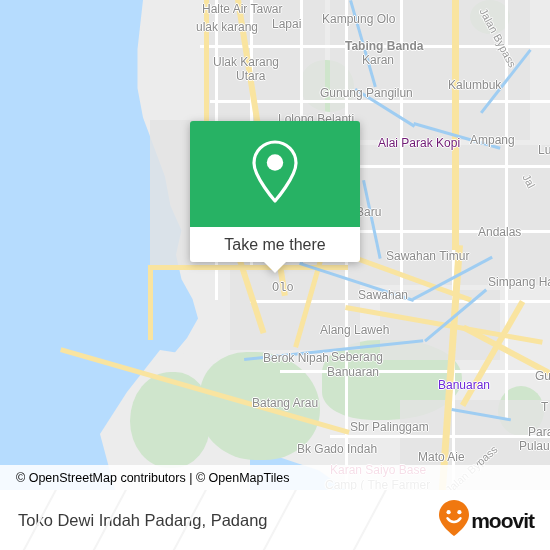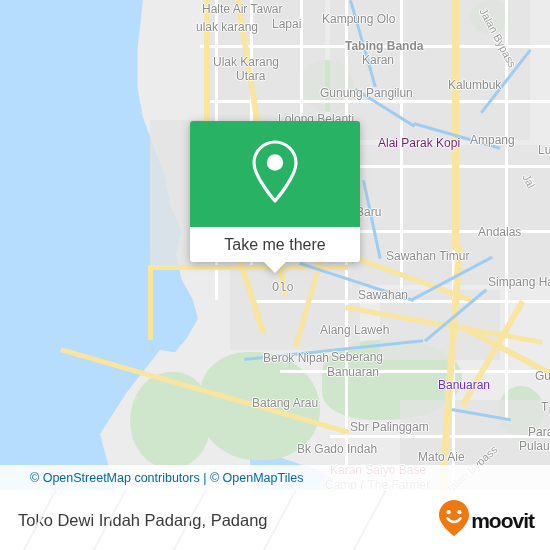--- a/index.html
+++ b/index.html
@@ -123,22 +123,22 @@
 
   
   #attrib {
     position: absolute;
     left: 0; top: 465px;
     width: 550px; height: 25px;
     background: rgba(255,255,255,0.86);
     display: flex; align-items: center;
   }
   #attrib-text {
-    margin-left: 30px;
-    color: #0369a1;
+    margin-left: 16px;
+    color: #000000;
     font-size: 12.5px;
     font-family: "Liberation Sans", sans-serif;
   }
 
   
   #bottombar {
     position: absolute;
     left: 0; top: 490px;
     width: 550px; height: 60px;
     background: #ffffff;

